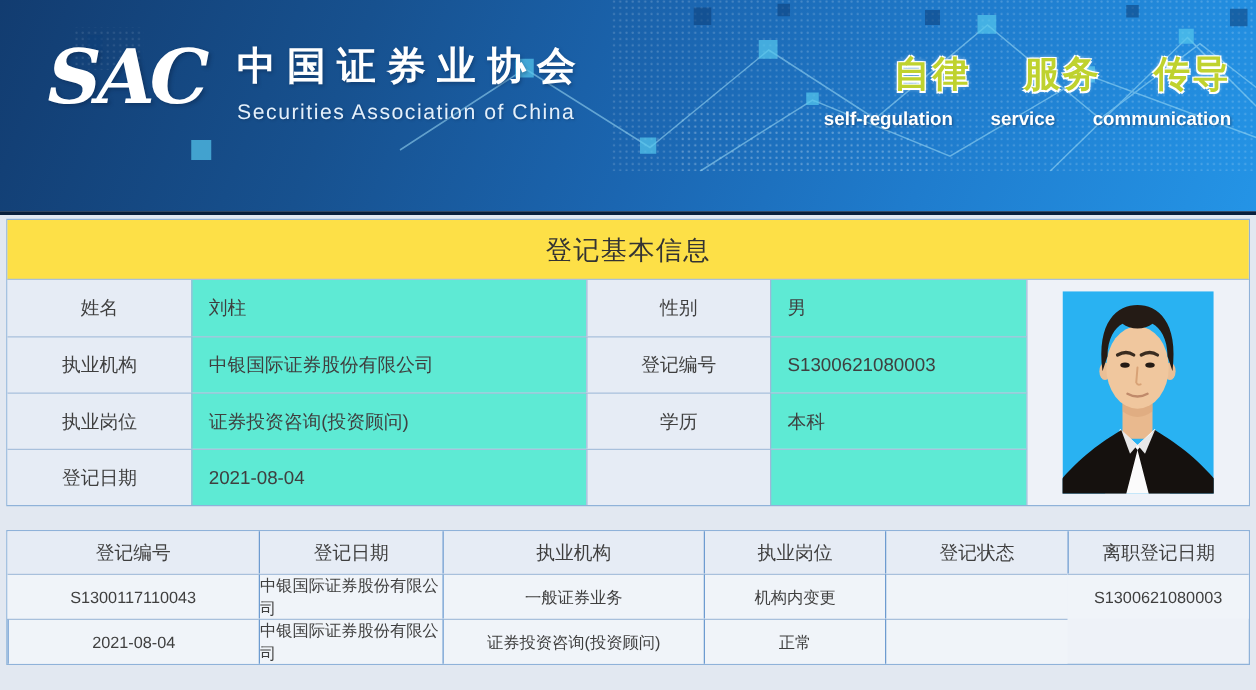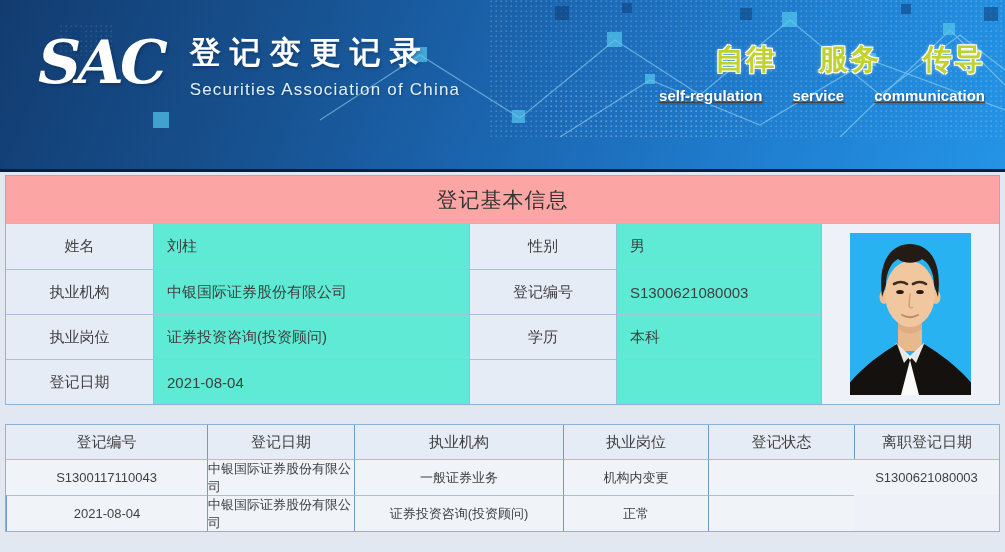--- a/index.html
+++ b/index.html
@@ -40,37 +40,37 @@
     color:#e4f0fb; font-size:17px; letter-spacing:1.2px; margin-top:6px;
     text-shadow:1px 1px 2px rgba(10,30,60,.3);
     white-space:nowrap;
   }
   .slogans { position:absolute; right:20px; top:40px; text-align:center; }
   .slogan-zh { display:flex; gap:42px; justify-content:flex-end; }
   .slogan-zh span {
     font-size:29px; font-weight:bold; color:#bfd22e; letter-spacing:2px;
     text-shadow:-1px -1px 0 #fff,1px -1px 0 #fff,-1px 1px 0 #fff,1px 1px 0 #fff,0 0 4px rgba(255,255,255,.8);
   }
-  .slogan-en { display:flex; gap:30px; justify-content:flex-end; margin-top:7px;text-decoration:underline; }
+  .slogan-en { display:flex; gap:30px; justify-content:flex-end; margin-top:7px; }
   .slogan-en span {
     font-size:15px; font-weight:bold; color:#ffffff;
     text-shadow:1px 1px 2px rgba(10,30,60,.45);
   }
 
   
   .main { padding:3px 5px 0 5px; }
   .panel {
     background:#eef2f8;
     border:1px solid #8fb2d9;
   }
   .panel-title {
     height:48px; display:flex; align-items:center; justify-content:center;
     font-size:21px; color:#333; letter-spacing:1px;
     border-bottom:1px solid #a8c0dc;
-    background:#fca5a5;
+    background:#fde047;
   }
   .gap { height:19px; }
 
   
   .info-grid { display:grid; grid-template-columns:147px 316px 147px 205px 1fr; grid-auto-rows:45px; }
   .cell { display:flex; align-items:center; font-size:15px; }
   .cell.lbl { justify-content:center; background:#e6ecf5; }
   .cell.val { padding-left:13px; background:#5eead4; }
   .info-grid .cell { border-top:1px solid #a8c0dc; border-left:1px solid #9db8d8; }
   .info-grid .r0 { border-top:none;text-align:center; }
@@ -124,21 +124,21 @@
       <rect x="740" y="8" width="12" height="12"></rect>
       <rect x="901" y="4" width="10" height="10"></rect>
       <rect x="984" y="7" width="14" height="14"></rect>
       <rect x="70" y="28" width="12" height="12"></rect>
     </g>
   </svg>
 
   <div class="brand">
     <div class="logo">SAC</div>
     <div class="org-names">
-      <div class="org-zh">登记变更记录</div>
+      <div class="org-zh">中国证券业协会</div>
       <div class="org-en">Securities Association of China</div>
     </div>
   </div>
 
   <div class="slogans">
     <div class="slogan-zh">
       <span>自律</span>
       <span>服务</span>
       <span>传导</span>
     </div>

